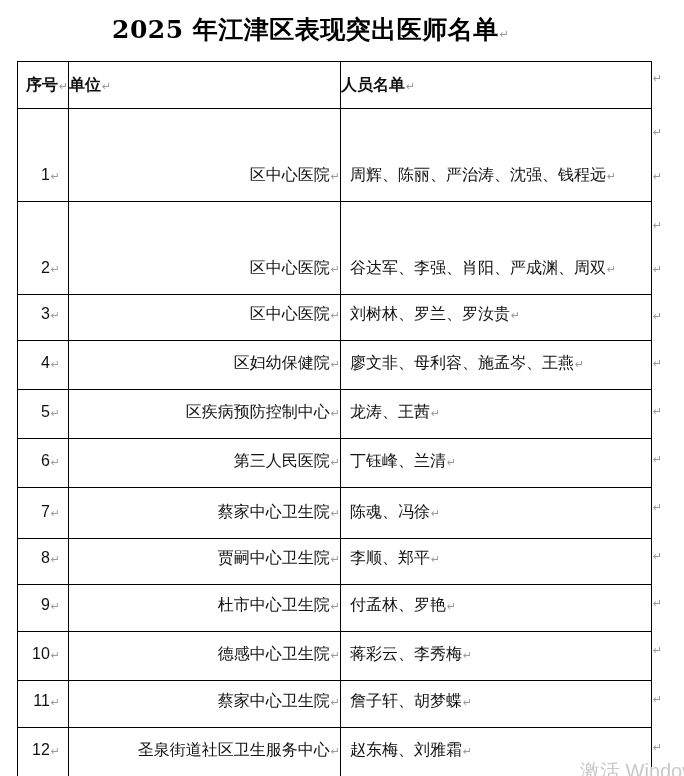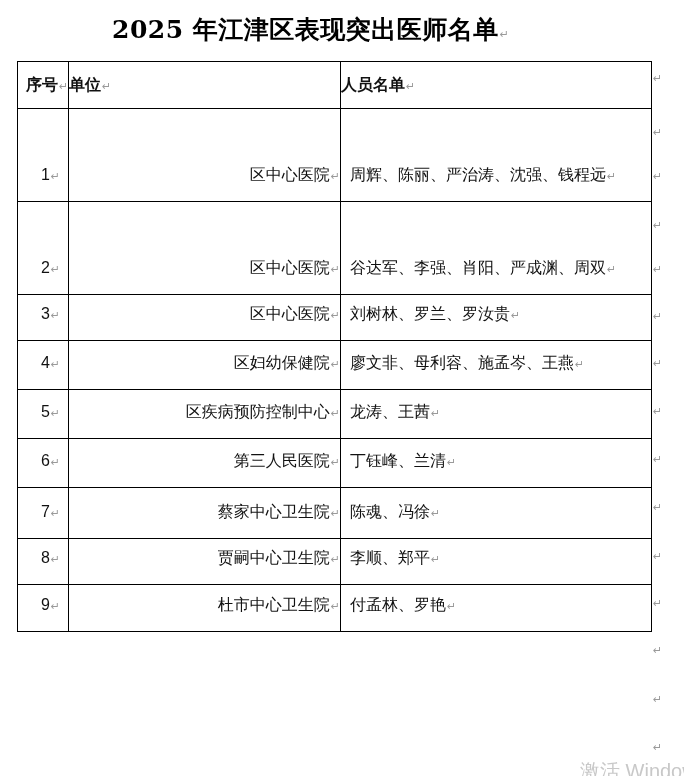--- a/index.html
+++ b/index.html
@@ -156,20 +156,53 @@
       </tr>
       <tr style="height: 47px;">
         <td class="seq">
           <span class="cell-inner"><span>9</span><span class="mark">↵</span></span>
         </td>
         <td class="unit">
           <span class="cell-inner"><span>杜市中心卫生院</span><span class="mark">↵</span></span>
         </td>
         <td class="names">
           <span class="cell-inner"><span>付孟林、罗艳</span><span class="mark">↵</span></span>
+        </td>
+      </tr>
+      <tr style="height: 49px;">
+        <td class="seq">
+          <span class="cell-inner"><span>10</span><span class="mark">↵</span></span>
+        </td>
+        <td class="unit">
+          <span class="cell-inner"><span>德感中心卫生院</span><span class="mark">↵</span></span>
+        </td>
+        <td class="names">
+          <span class="cell-inner"><span>蒋彩云、李秀梅</span><span class="mark">↵</span></span>
+        </td>
+      </tr>
+      <tr style="height: 47px;">
+        <td class="seq">
+          <span class="cell-inner"><span>11</span><span class="mark">↵</span></span>
+        </td>
+        <td class="unit">
+          <span class="cell-inner"><span>蔡家中心卫生院</span><span class="mark">↵</span></span>
+        </td>
+        <td class="names">
+          <span class="cell-inner"><span>詹子轩、胡梦蝶</span><span class="mark">↵</span></span>
+        </td>
+      </tr>
+      <tr style="height: 49px;">
+        <td class="seq">
+          <span class="cell-inner"><span>12</span><span class="mark">↵</span></span>
+        </td>
+        <td class="unit">
+          <span class="cell-inner"><span>圣泉街道社区卫生服务中心</span><span class="mark">↵</span></span>
+        </td>
+        <td class="names">
+          <span class="cell-inner"><span>赵东梅、刘雅霜</span><span class="mark">↵</span></span>
         </td>
       </tr>
     </tbody>
 </table>
 
 <div class="eol-marks" id="eol-marks">
     <span class="eol" style="top: 72px;">↵</span>
     <span class="eol" style="top: 126px;">↵</span>
     <span class="eol" style="top: 170px;">↵</span>
     <span class="eol" style="top: 219px;">↵</span>

